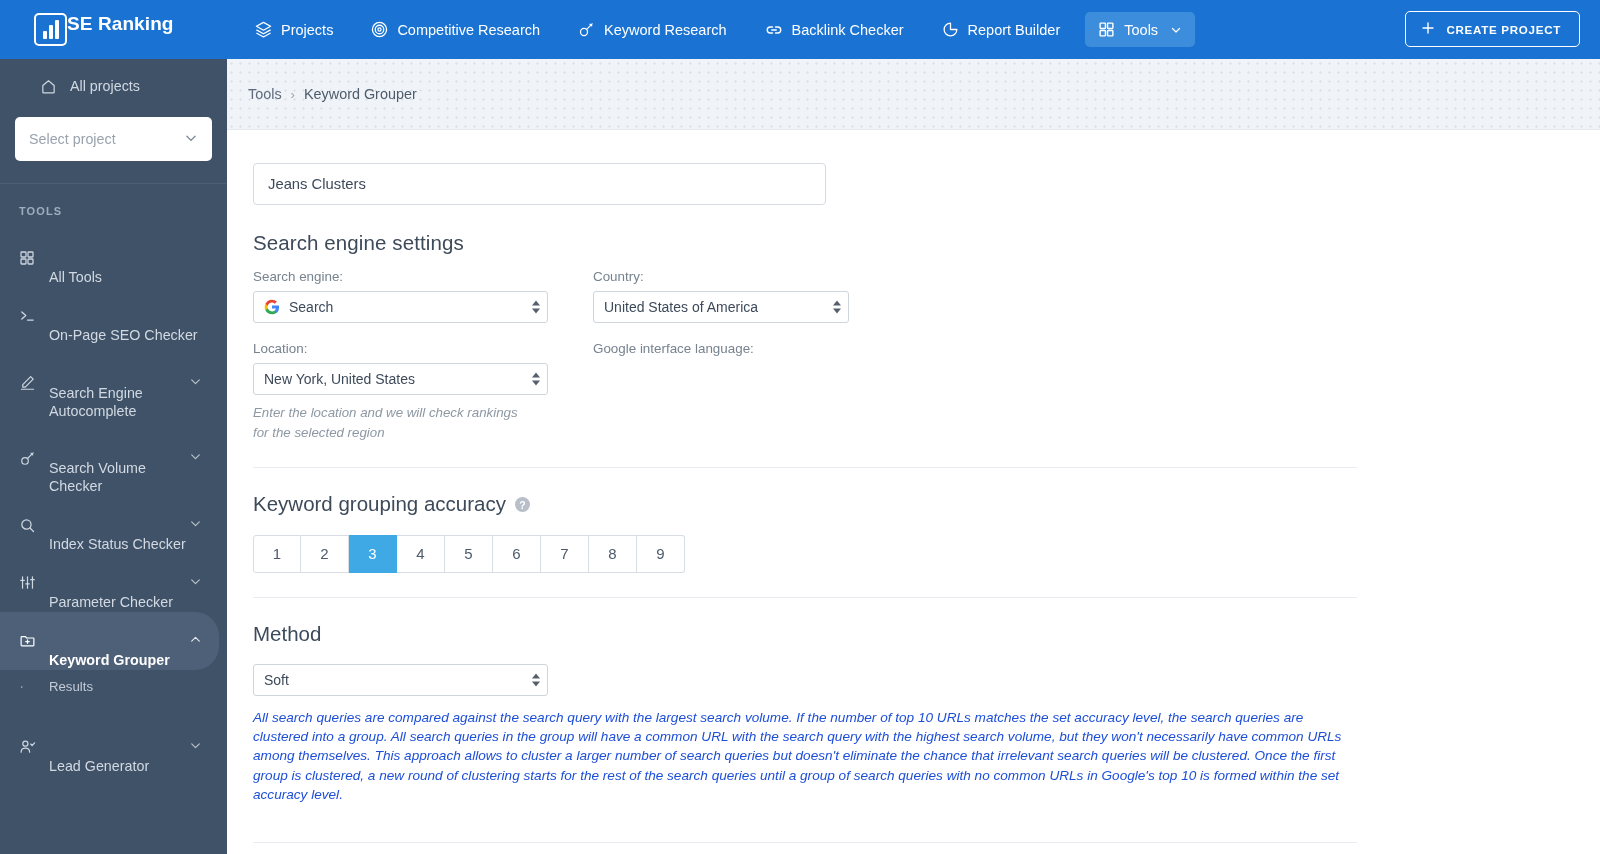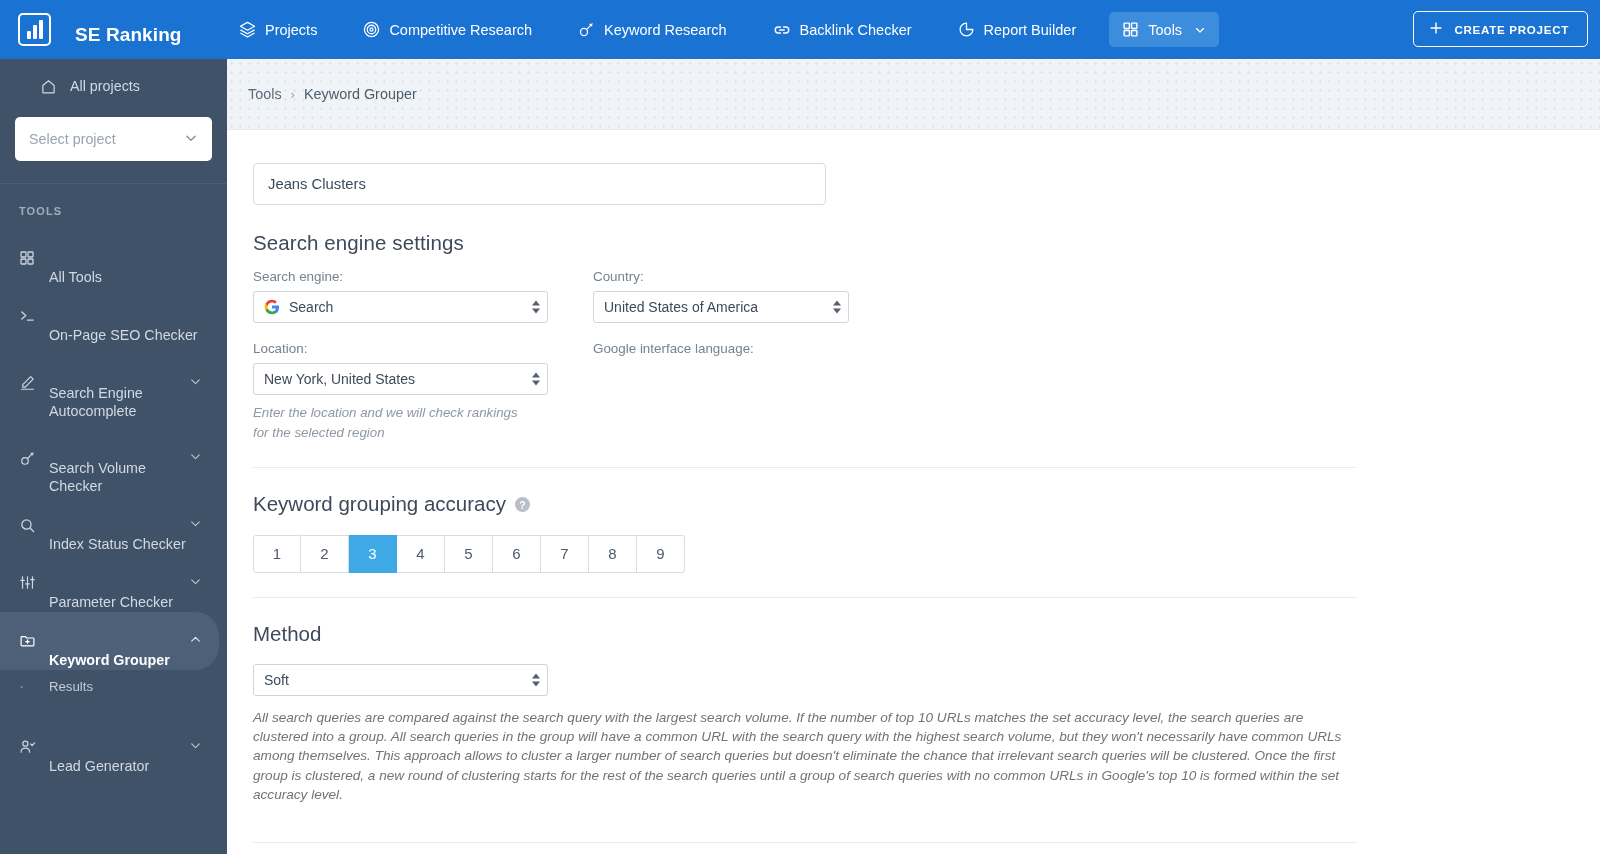--- a/index.html
+++ b/index.html
@@ -11,46 +11,46 @@
   }
 
   
   #topbar {
     position: absolute; top: 0; left: 0;
     width: 1600px; height: 59px;
     background: #1a73d2;
     display: flex; align-items: center;
   }
   #brand {
-    display: flex; align-items: flex-end; gap: 24px;
-    margin-left: 18px; width: 190px;
+    display: flex; align-items: flex-start; gap: 0;
+    margin-left: 34px; width: 190px;
   }
   #brand-mark {
     width: 33px; height: 33px; border: 2px solid #fff; border-radius: 5px;
     display: flex; align-items: flex-end; justify-content: center; gap: 2px;
     padding: 0 4px 5px 4px;
   }
   #brand-mark i { display: block; width: 4px; background: #fff; border-radius: 1px; }
   #brand-mark i:nth-child(1) { height: 8px; }
   #brand-mark i:nth-child(2) { height: 14px; }
   #brand-mark i:nth-child(3) { height: 19px; }
   #brand-name { color: #fff; font-size: 19px; font-weight: bold; letter-spacing: .1px; white-space: nowrap; }
 
-  #mainnav { display: flex; align-items: center; gap: 20px; margin-left: 18px; }
+  #mainnav { display: flex; align-items: center; gap: 12px; margin-left: 18px; }
   .navitem {
     display: flex; align-items: center; gap: 9px;
     padding: 9px 13px; border-radius: 5px;
     color: #ffffff; font-size: 14.5px; white-space: nowrap; cursor: pointer;
   }
   .navitem.active { background: #3d8ddd; }
   .navitem svg { display: block; }
   .chev { margin-left: 3px; }
 
   #create-project {
-    position: absolute; right: 12px; top: 11px;
+    position: absolute; right: 20px; top: 11px;
     height: 36px; padding: 0 18px 0 14px;
     border: 1px solid #ffffff; border-radius: 5px;
     display: flex; align-items: center; gap: 10px;
     color: #fff; font-size: 11.6px; font-weight: bold; letter-spacing: .7px;
     cursor: pointer; background: transparent;
   }
 
   
   #sidebar {
     position: absolute; top: 59px; left: 0;
@@ -166,21 +166,21 @@
     font-size: 15px; color: #4d5b6b; cursor: pointer; background: #fff;
   }
   .acc:first-child { border-left-width: 1px; border-radius: 3px 0 0 3px; }
   .acc:last-child { border-radius: 0 3px 3px 0; }
   .acc.on { background: #3fa9e5; color: #fff; border-color: #3fa9e5; }
 
   h3.sec3 { font-size: 20.5px; font-weight: normal; color: #3d4a5a; margin: 24px 0 0 0; }
   #method-sel { margin-top: 18px; }
   #method-desc {
     width: 1102px; margin-top: 12px;
-    font-size: 13.6px; font-style: italic; color: #737373;
+    font-size: 13.6px; font-style: italic; color: #1d4ed8;
     line-height: 1.42; text-align: left;
   }
   #hr-bottom { height: 1px; background: #e8ebef; width: 1104px; margin-top: 38px; }
 </style>
 </head>
 <body>
 
 <div id="topbar">
   <div id="brand">
     <div id="brand-mark">

